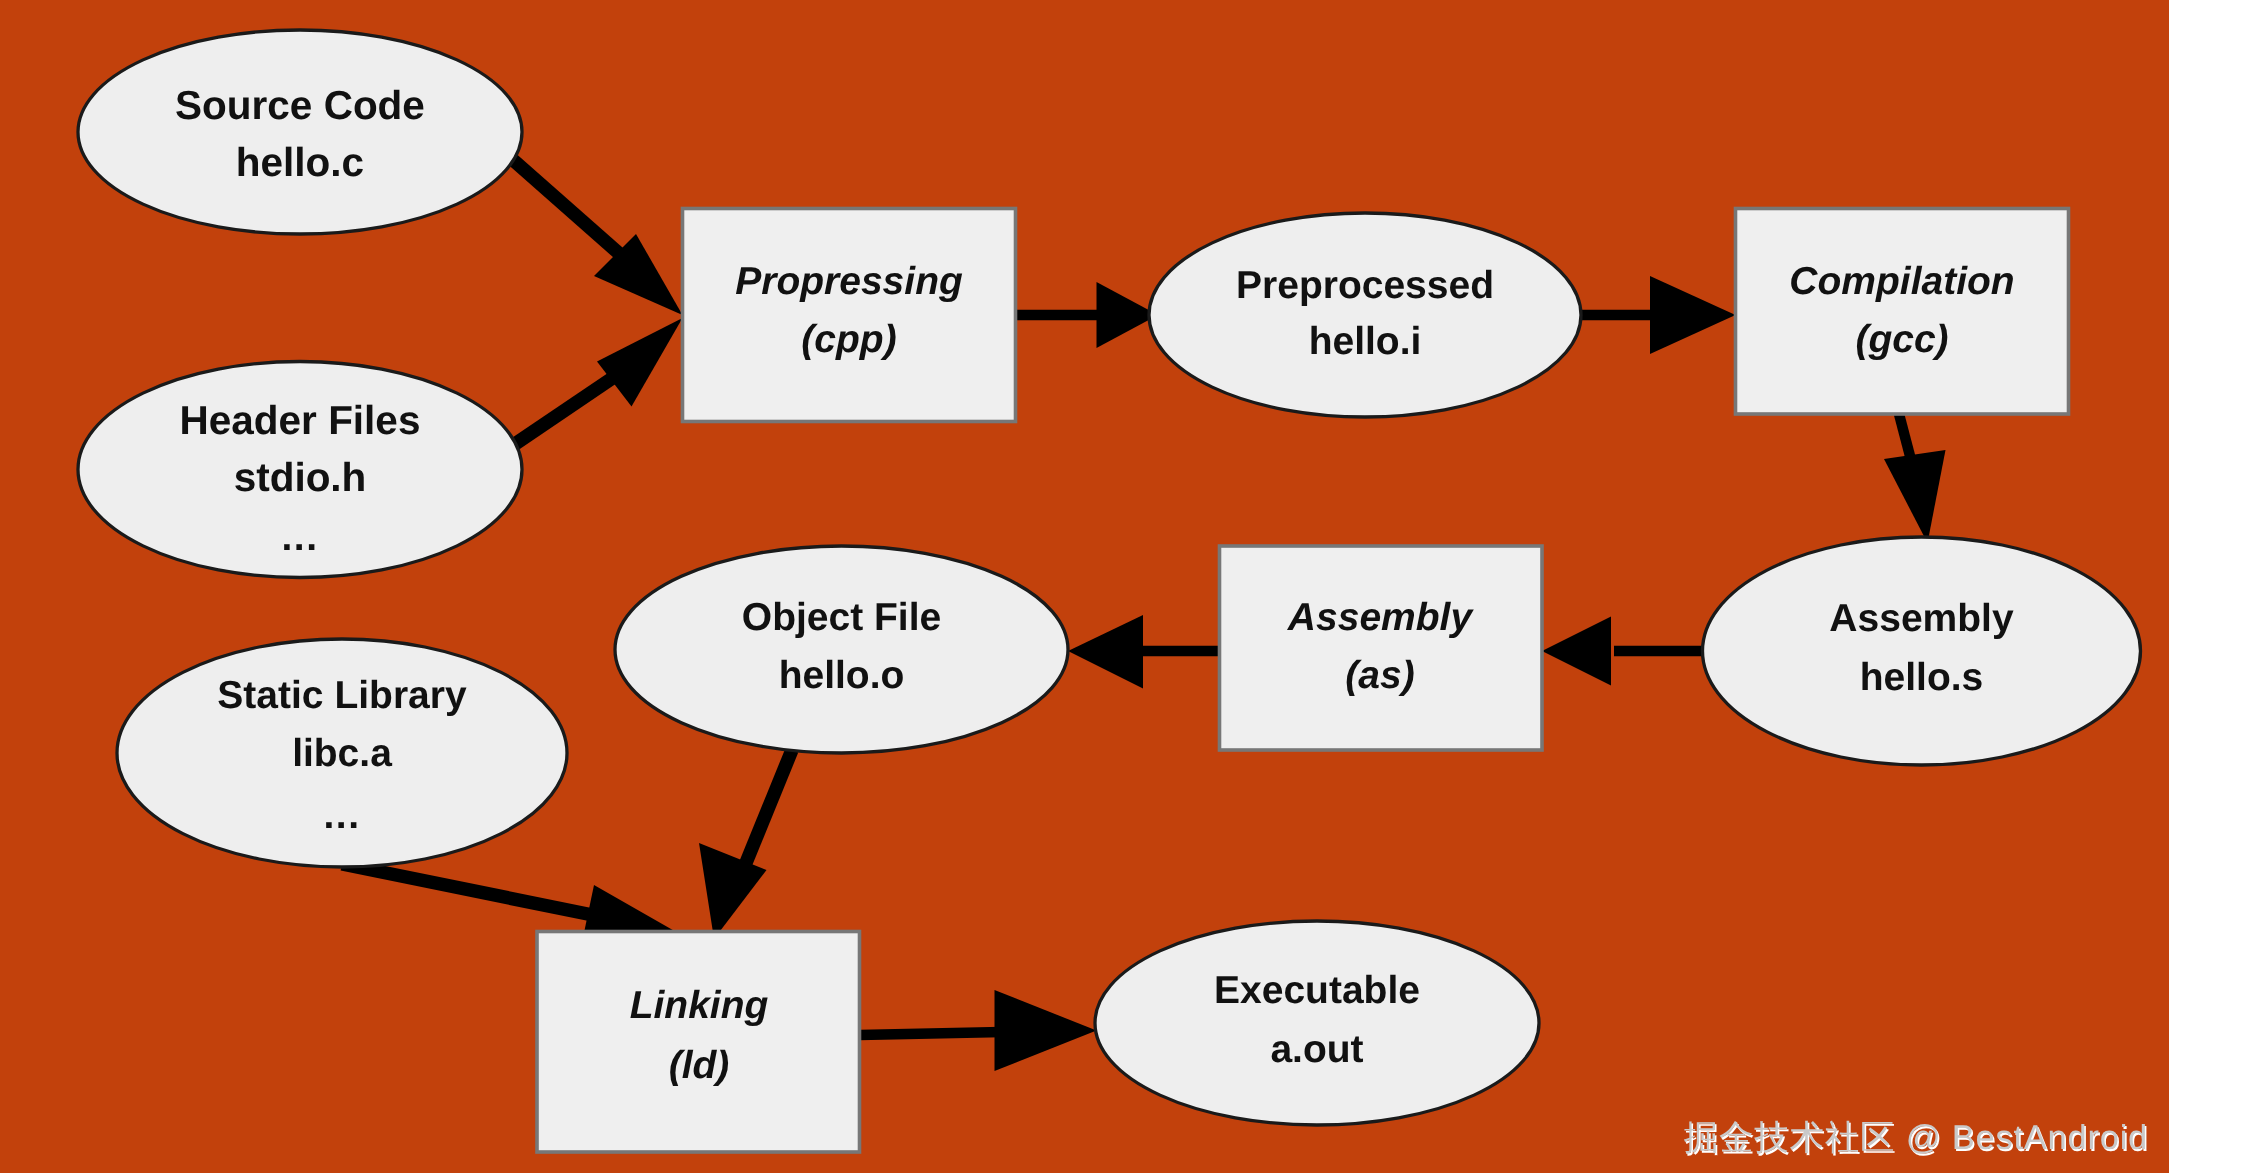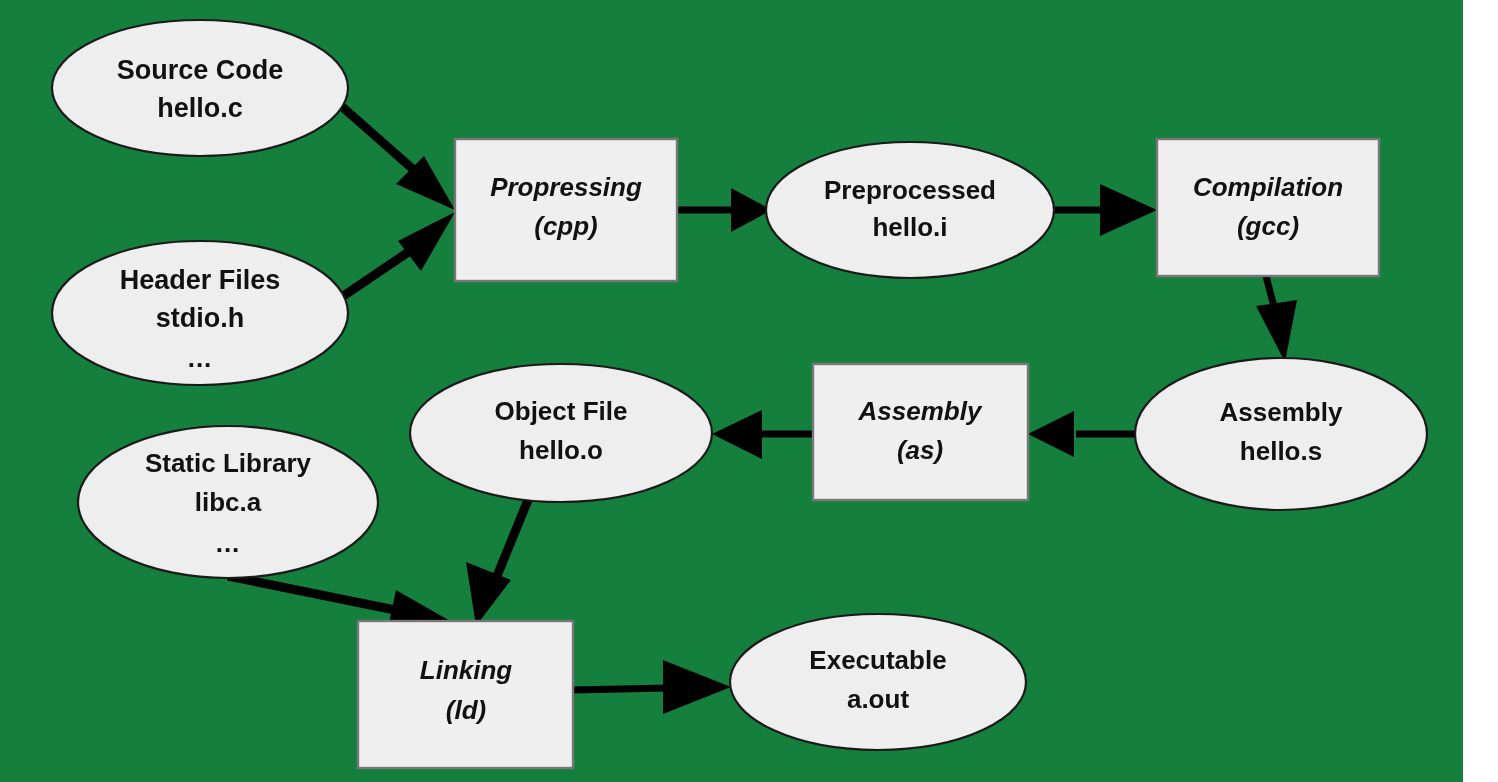--- a/index.html
+++ b/index.html
@@ -10,22 +10,21 @@
   body {
     width: 1498px;
     height: 782px;
     font-family: "Liberation Sans", sans-serif;
     overflow: hidden;
   }
   #diagram-root {
     position: relative;
     width: 1446px;
     height: 782px;
-    background: #15803d;
-    padding-left: 17px;
+    background: #c2410c;
   }
   svg#flow-svg {
     position: absolute;
     top: 0;
     left: 0;
     width: 1498px;
     height: 782px;
   }
   .node-shape-ellipse {
     fill: #eeeeee;
@@ -197,14 +196,15 @@
 
       <g>
         <ellipse class="node-shape-ellipse" cx="878" cy="682" rx="148" ry="68"></ellipse>
         <text class="node-text regular t-md" x="878" y="662">Executable</text>
         <text class="node-text regular t-md" x="878" y="701">a.out</text>
       </g>
 
     </g>
   </svg>
 
+  <div class="watermark">掘金技术社区 @ BestAndroid</div>
 
 </div>
 
 </body></html>

